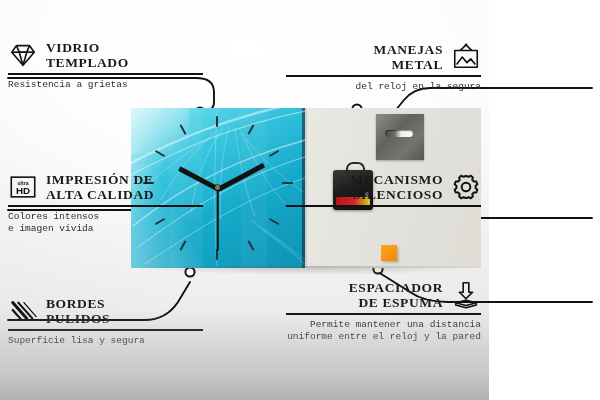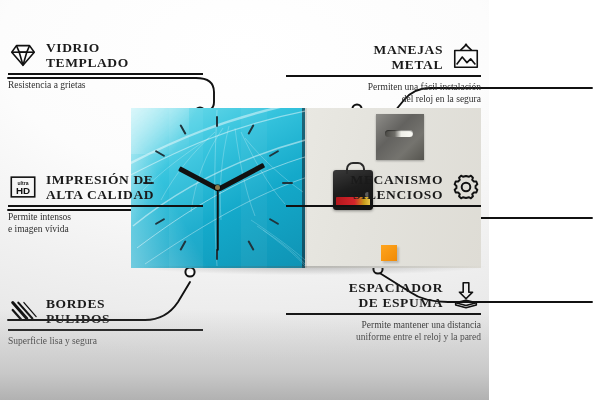--- a/index.html
+++ b/index.html
@@ -80,21 +80,21 @@
   .callout.left{left:8px;text-align:left;}
   .callout.right{right:8px;text-align:right;}
   .co-head{display:flex;align-items:center;gap:8px;}
   .callout.right .co-head{flex-direction:row-reverse;justify-content:flex-end;}
   .co-title{
     font-size:13.5px;font-weight:bold;letter-spacing:.6px;color:#1a1a1a;
     line-height:1.12;text-transform:uppercase;flex:1;
   }
   .co-icon{width:30px;height:30px;flex:0 0 30px;display:block;}
   .co-rule{height:1.6px;background:#111;margin:3px 0 4px;}
-  .co-sub{font-size:9.5px;color:#2e2e2e;line-height:1.28;}
+  .co-sub{font-size:9.5px;color:#2e2e2e;line-height:1.28;font-family:Liberation Mono, monospace;}
 
   .leader{position:absolute;left:0;top:0;width:600px;height:400px;pointer-events:none;}
 </style>
 </head>
 <body>
 
 <div class="stage">
 
   <svg class="leader" viewBox="0 0 600 400">
     <g fill="none" stroke="#111" stroke-width="1.9" stroke-linecap="round">
@@ -214,21 +214,21 @@
         <text x="16" y="13.6" text-anchor="middle" font-family="Liberation Sans, sans-serif" font-size="5.4" font-weight="bold" fill="#111">ultra</text>
         <text x="16" y="23.5" text-anchor="middle" font-family="Liberation Sans, sans-serif" font-size="10.5" font-weight="bold" fill="#111">HD</text>
       </svg>
       <div class="co-title">
         <div>IMPRESIÓN DE</div>
         <div>ALTA CALIDAD</div>
       </div>
     </div>
     <div class="co-rule"></div>
     <div class="co-sub">
-      <div>Permite intensos</div>
+      <div>Colores intensos</div>
       <div>e imagen vívida</div>
     </div>
   </div>
 
   <div class="callout left" style="top:296px;">
     <div class="co-head">
       <svg class="co-icon" viewBox="0 0 32 32">
         <g stroke="#111" stroke-linecap="round">
           <path d="M5,7 L20,24" stroke-width="3.2"></path>
           <path d="M11,7 L26,24" stroke-width="2.2"></path>
@@ -258,21 +258,20 @@
         </g>
         <circle cx="16" cy="3" r="1.3" fill="#111"></circle>
       </svg>
       <div class="co-title">
         <div>MANEJAS</div>
         <div>METAL</div>
       </div>
     </div>
     <div class="co-rule"></div>
     <div class="co-sub">
-      <div>Permiten una fácil instalación</div>
       <div>del reloj en la segura</div>
     </div>
   </div>
 
   <div class="callout right" style="top:172px;">
     <div class="co-head">
       <svg class="co-icon" viewBox="0 0 32 32">
         <g fill="none" stroke="#111" stroke-width="2.1" stroke-linejoin="round">
           <path d="M16,4.2 L19.3,5.1 L21.2,3.9 L23.4,6.1 L22.6,8.4 L24.4,10.2
                    L27,10.1 L28.1,13.1 L26.2,14.8 L26.2,17.2 L28.1,18.9 L27,21.9

